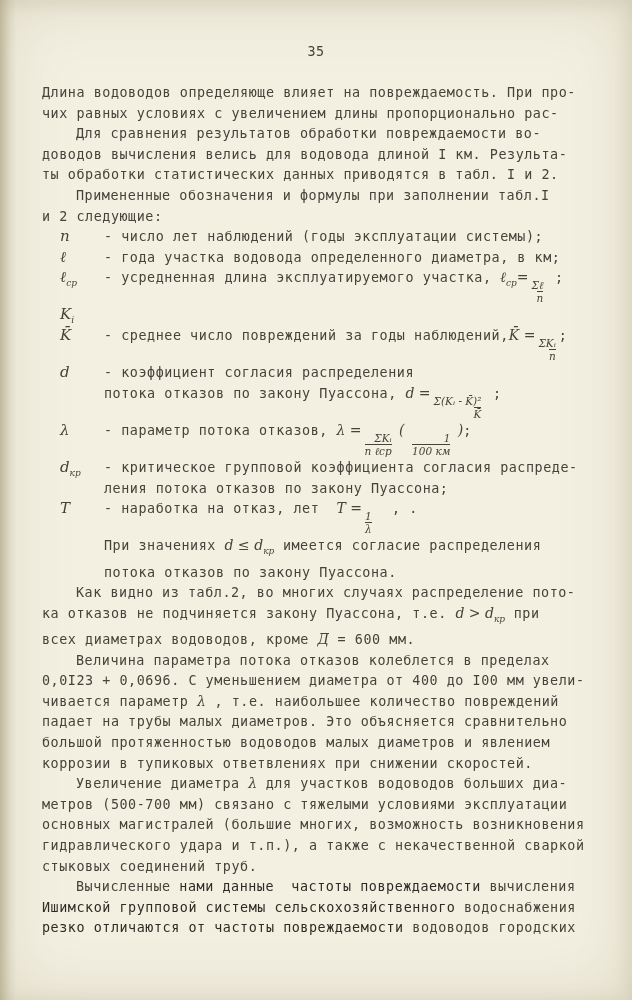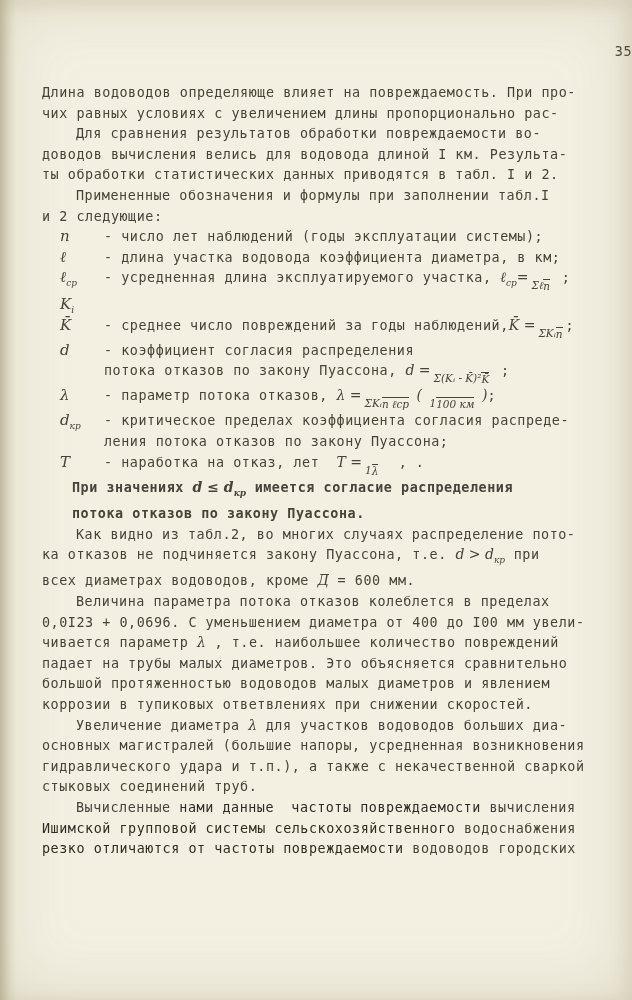--- a/index.html
+++ b/index.html
@@ -23,21 +23,21 @@
     background:linear-gradient(90deg,rgba(140,128,88,0.38),rgba(140,128,88,0.12) 55%,rgba(140,128,88,0) 100%);
     pointer-events:none;
   }
   .vignette{
     position:absolute;inset:0;
     box-shadow:inset 0 0 70px rgba(150,138,95,0.22), inset -6px 0 18px rgba(150,138,95,0.10), inset 0 6px 18px rgba(150,138,95,0.10);
     pointer-events:none;
   }
   .page-number{
     position:absolute;top:44px;left:0;width:100%;
-    text-align:right;
+    text-align:center;
     font-size:15px;letter-spacing:2px;
   }
   .doc-body{
     position:absolute;left:42px;top:82px;width:556px;
   }
   .line{
     white-space:pre;
     line-height:var(--lh);
     min-height:var(--lh);
   }
@@ -46,23 +46,23 @@
   .tw.bold{font-weight:normal;color:var(--ink-bold);}
   .hw{
     font-family:"DejaVu Serif",serif;font-style:italic;
     font-size:14px;letter-spacing:0;
   }
   .hw sub{font-size:9px;font-style:italic;text-align:right;}
   .def{display:flex;}
   .def .sym{flex:0 0 62px;padding-left:18px;box-sizing:border-box;}
   .def .sym .hw{font-size:15px;}
   .def .defbody{flex:1 1 auto;}
-  .sub-block{margin-left:30px;font-weight:bold;}
+  .sub-block{margin-left:62px;}
   .frac{
-    display:inline-flex;flex-direction:row;align-items:center;
+    display:inline-flex;flex-direction:column;align-items:flex-end;
     font-family:"DejaVu Serif",serif;font-style:italic;
     font-size:10.5px;line-height:11px;
     vertical-align:-7px;margin:0 3px;
   }
   .frac .den{border-top:1px solid currentColor;padding-top:1px;}
 </style>
 </head>
 <body>
 
 <div class="page">
@@ -84,21 +84,21 @@
       </div>
       <div class="def">
         <div class="sym"><span class="hw">n</span></div>
         <div class="defbody">
           <div class="line"><span class="tw">- число лет наблюдений (годы эксплуатации системы);</span></div>
         </div>
       </div>
       <div class="def">
         <div class="sym"><span class="hw">ℓ</span></div>
         <div class="defbody">
-          <div class="line"><span class="tw">- длина участка водовода коэффициента диаметра, в км;</span></div>
+          <div class="line"><span class="tw">- года участка водовода определенного диаметра, в км;</span></div>
         </div>
       </div>
       <div class="def">
         <div class="sym"><span class="hw">ℓ<sub>ср</sub></span></div>
         <div class="defbody">
           <div class="line"><span class="tw">- усредненная длина эксплуатируемого участка, </span><span class="hw">ℓ<sub>ср</sub></span><span class="hw">=</span><span class="frac"><span class="num">Σℓ</span><span class="den">n</span></span><span class="tw"> ;</span></div>
         </div>
       </div>
       <div class="def">
         <div class="sym"><span class="hw">K<sub>i</sub></span></div>
@@ -118,21 +118,21 @@
       </div>
       <div class="def">
         <div class="sym"><span class="hw">λ</span></div>
         <div class="defbody">
           <div class="line"><span class="tw">- параметр потока отказов, </span><span class="hw">λ =</span><span class="frac"><span class="num">ΣKᵢ</span><span class="den">n ℓср</span></span><span class="hw"> ( </span><span class="frac"><span class="num">1</span><span class="den">100 км</span></span><span class="hw"> )</span><span class="tw">;</span></div>
         </div>
       </div>
       <div class="def">
         <div class="sym"><span class="hw">d<sub>кр</sub></span></div>
         <div class="defbody">
-          <div class="line"><span class="tw">- критическое пределах коэффициента согласия распреде-</span></div>
+          <div class="line"><span class="tw">- критическое групповой коэффициента согласия распреде-</span></div>
           <div class="line"><span class="tw">ления потока отказов по закону Пуассона;</span></div>
         </div>
       </div>
       <div class="def">
         <div class="sym"><span class="hw">T</span></div>
         <div class="defbody">
           <div class="line"><span class="tw">- наработка на отказ, лет  </span><span class="hw">T =</span><span class="frac"><span class="num">1</span><span class="den">λ</span></span><span class="tw">  , .</span></div>
         </div>
       </div>
       <div class="sub-block">
@@ -147,21 +147,22 @@
       <div class="para">
         <div class="line indent"><span class="tw">Величина параметра потока отказов колеблется в пределах</span></div>
         <div class="line"><span class="tw">0,0I23 + 0,0696. С уменьшением диаметра от 400 до I00 мм увели-</span></div>
         <div class="line"><span class="tw">чивается параметр </span><span class="hw">λ</span><span class="tw"> , т.е. наибольшее количество повреждений</span></div>
         <div class="line"><span class="tw">падает на трубы малых диаметров. Это объясняется сравнительно</span></div>
         <div class="line"><span class="tw">большой протяженностью водоводов малых диаметров и явлением</span></div>
         <div class="line"><span class="tw">коррозии в тупиковых ответвлениях при снижении скоростей.</span></div>
       </div>
       <div class="para">
         <div class="line indent"><span class="tw">Увеличение диаметра </span><span class="hw">λ</span><span class="tw"> для участков водоводов больших диа-</span></div>
-        <div class="line"><span class="tw">основных магистралей (большие напоры, усредненная возникновения</span></div>
+        <div class="line"><span class="tw">метров (500-700 мм) связано с тяжелыми условиями эксплуатации</span></div>
+        <div class="line"><span class="tw">основных магистралей (большие многих, возможность возникновения</span></div>
         <div class="line"><span class="tw">гидравлического удара и т.п.), а также с некачественной сваркой</span></div>
         <div class="line"><span class="tw">стыковых соединений труб.</span></div>
       </div>
       <div class="para">
         <div class="line indent"><span class="tw">Вычисленные </span><span class="tw bold">нами данные  частоты повреждаемости</span><span class="tw"> вычисления</span></div>
         <div class="line"><span class="tw bold">Ишимской групповой системы сельскохозяйственного</span><span class="tw"> водоснабжения</span></div>
         <div class="line"><span class="tw bold">резко отличаются от частоты повреждаемости</span><span class="tw"> водоводов городских</span></div>
       </div>
     </div>
   <div class="vignette"></div>

